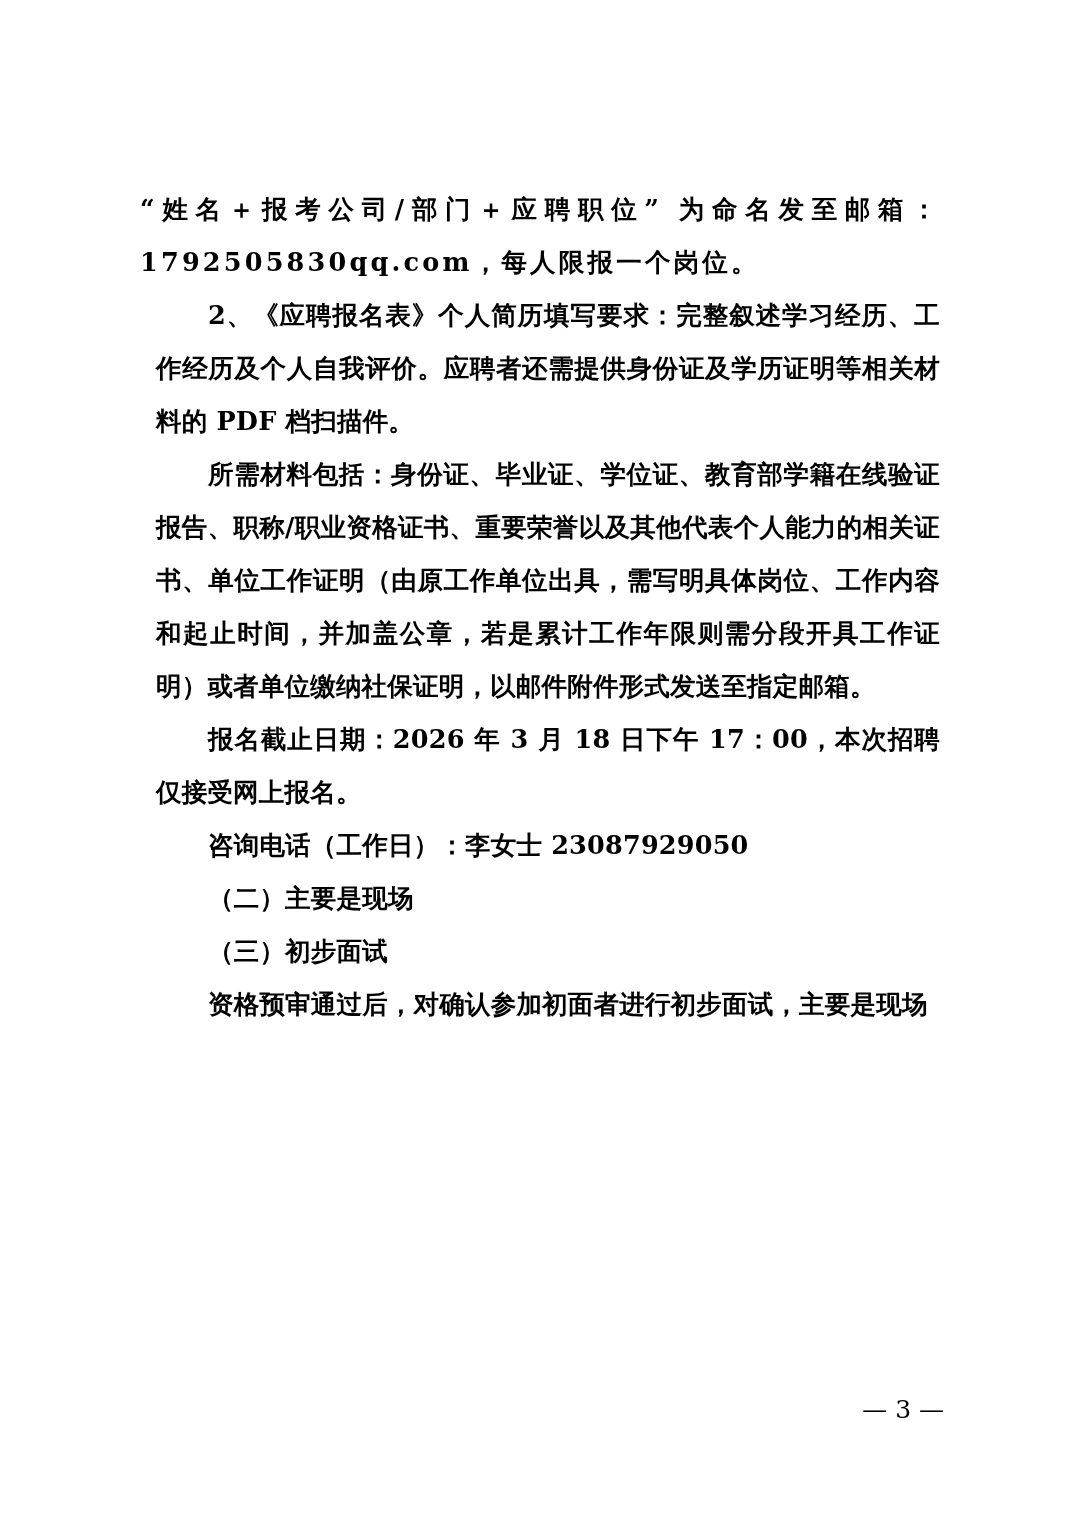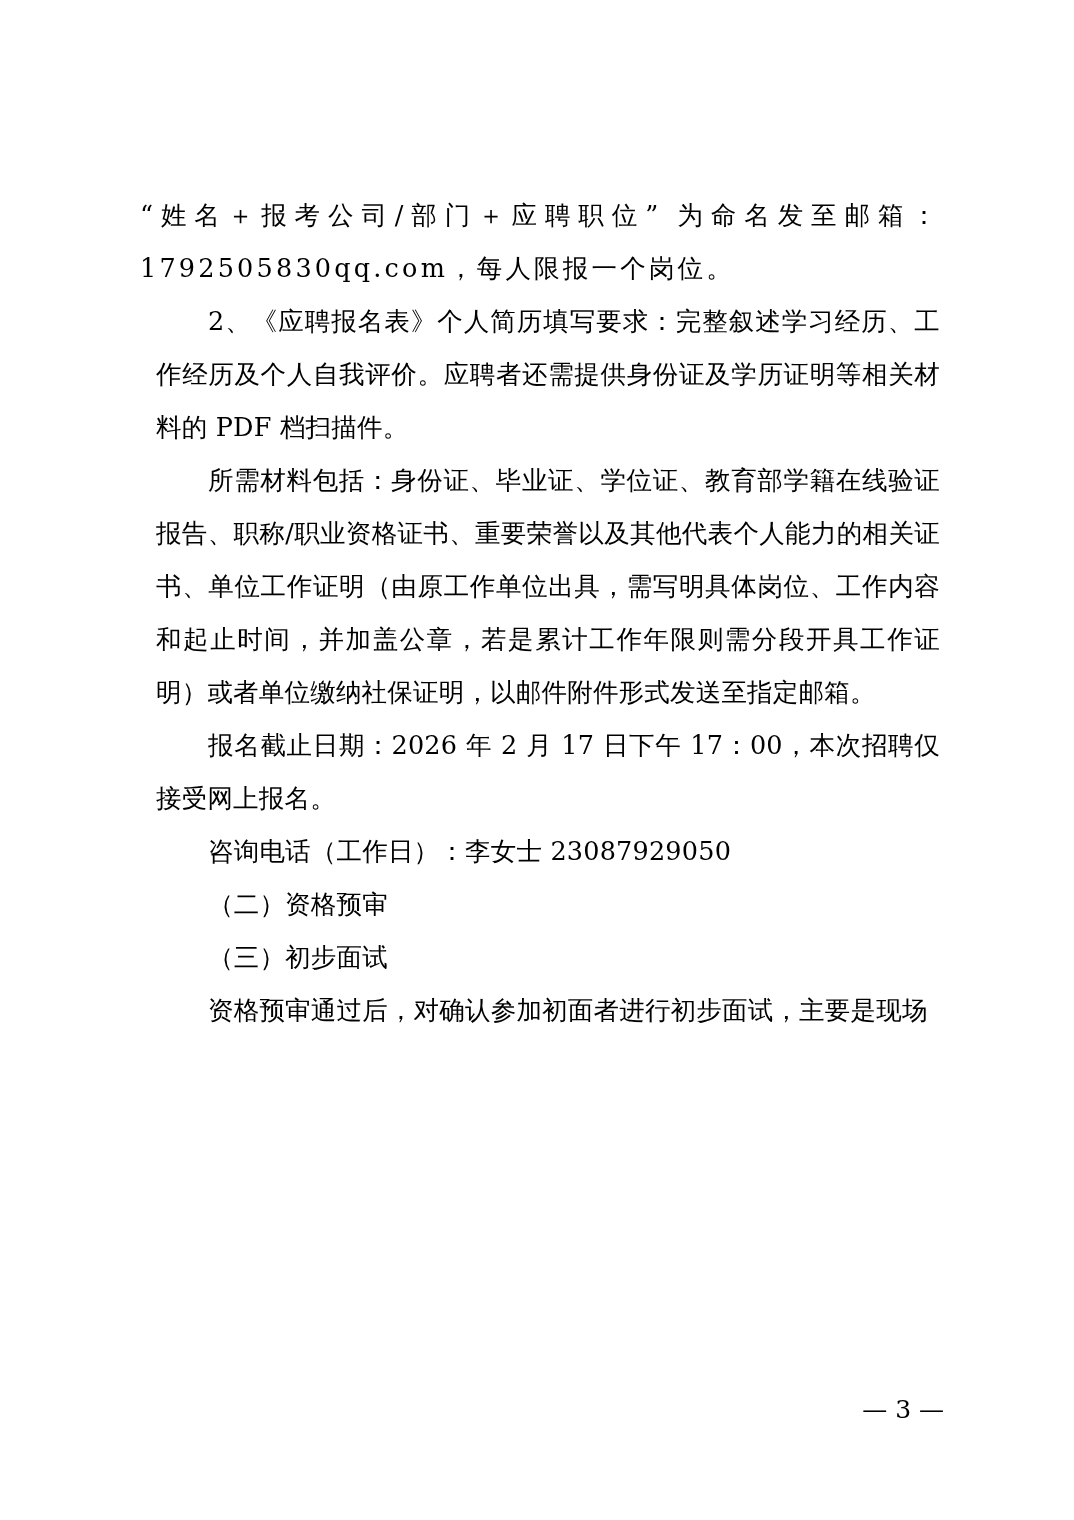--- a/index.html
+++ b/index.html
@@ -14,22 +14,23 @@
     background: #ffffff;
     margin: 0 auto;
     box-sizing: border-box;
     font-family: "DejaVu Serif", "Liberation Serif", serif;
     color: #000000;
     overflow: hidden;
   }
   .content {
     position: absolute;
     left: 140px;
-    top: 189px;
+    top: 183px;
     width: 800px;
+    font-weight: bold;
   }
   p.para {
     margin: 0 0 0 0;
     font-size: 25.5px;
     line-height: 53px;
     text-align: justify;
     text-justify: inter-ideograph;
     letter-spacing: 0.2px;
     white-space: normal;
   }
@@ -55,20 +56,20 @@
   }
 </style>
 </head>
 <body>
 
 <div class="page">
   <div class="content">
     <p class="para wide-space">“姓名＋报考公司/部门＋应聘职位” 为命名发至邮箱：1792505830qq.com，每人限报一个岗位。</p>
     <p class="para indent">2、《应聘报名表》个人简历填写要求：完整叙述学习经历、工作经历及个人自我评价。应聘者还需提供身份证及学历证明等相关材料的 PDF 档扫描件。</p>
     <p class="para indent">所需材料包括：身份证、毕业证、学位证、教育部学籍在线验证报告、职称/职业资格证书、重要荣誉以及其他代表个人能力的相关证书、单位工作证明（由原工作单位出具，需写明具体岗位、工作内容和起止时间，并加盖公章，若是累计工作年限则需分段开具工作证明）或者单位缴纳社保证明，以邮件附件形式发送至指定邮箱。</p>
-    <p class="para indent">报名截止日期：2026 年 2 月 17 日下午 17：00，本次招聘仅接受网上报名。</p>
+    <p class="para indent">报名截止日期：2026 年 3 月 18 日下午 17：00，本次招聘仅接受网上报名。</p>
     <p class="para indent">咨询电话（工作日）：李女士 23087929050</p>
-    <p class="para indent">（二）资格预审</p>
+    <p class="para indent">（二）主要是现场</p>
     <p class="para indent">（三）初步面试</p>
     <p class="para indent">资格预审通过后，对确认参加初面者进行初步面试，主要是现场</p>
   </div>
   <div class="footer">— 3 —</div>
 </div>
 
 </body></html>

